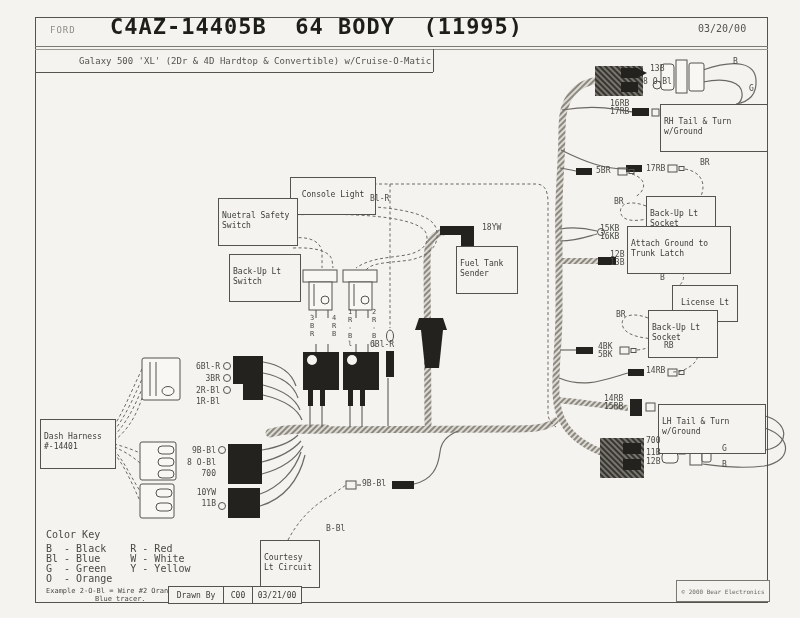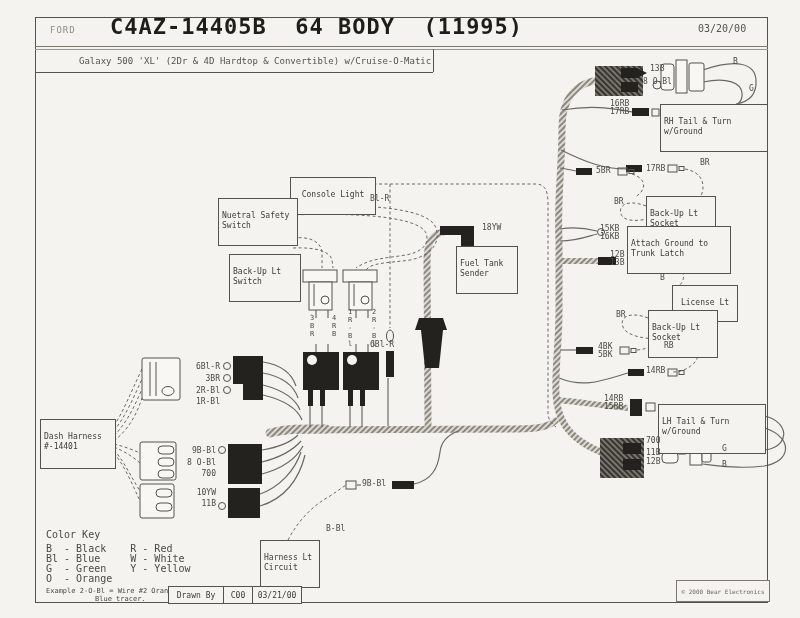--- a/index.html
+++ b/index.html
@@ -234,21 +234,21 @@
   <div class="box" style="left:218px;top:198px;width:72px;height:22px;">Nuetral Safety Switch</div>
   <div class="box" style="left:229px;top:230px;width:64px;height:22px;margin-top:24px;">Back-Up Lt Switch</div>
   <div class="box" style="left:456px;top:246px;width:54px;height:22px;">Fuel Tank Sender</div>
   <div class="box" style="left:660px;top:104px;width:100px;height:22px;">RH Tail &amp; Turn w/Ground</div>
   <div class="box" style="left:646px;top:196px;width:62px;height:22px;">Back-Up Lt Socket</div>
   <div class="box" style="left:627px;top:226px;width:96px;height:22px;">Attach Ground to Trunk Latch</div>
   <div class="box" style="left:672px;top:285px;width:58px;height:11px;text-align:center;">License Lt</div>
   <div class="box" style="left:648px;top:310px;width:62px;height:22px;">Back-Up Lt Socket</div>
   <div class="box" style="left:658px;top:404px;width:100px;height:24px;">LH Tail &amp; Turn w/Ground</div>
   <div class="box" style="left:40px;top:419px;width:68px;height:24px;">Dash Harness #-14401</div>
-  <div class="box" style="left:260px;top:540px;width:52px;height:22px;">Harness Lt Circuit</div>
+  <div class="box" style="left:260px;top:540px;width:52px;height:22px;">Courtesy Lt Circuit</div>
 
   <div class="lbl" style="left:733px;top:57px;">B</div>
   <div class="lbl" style="left:650px;top:64px;">13B</div>
   <div class="lbl" style="left:643px;top:77px;">8 O-Bl</div>
   <div class="lbl" style="left:749px;top:84px;">G</div>
   <div class="lbl" style="left:610px;top:99px;">16RB</div>
   <div class="lbl" style="left:610px;top:107px;">17RB</div>
   <div class="lbl" style="left:646px;top:164px;">17RB</div>
   <div class="lbl" style="left:700px;top:158px;">BR</div>
   <div class="lbl" style="left:596px;top:166px;">5BR</div>

